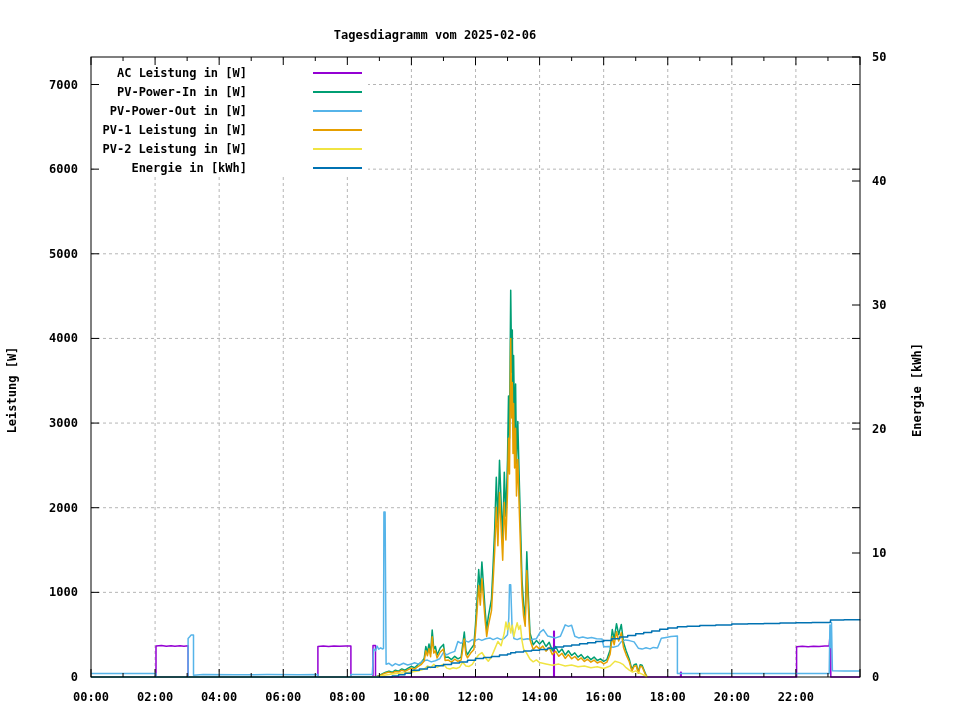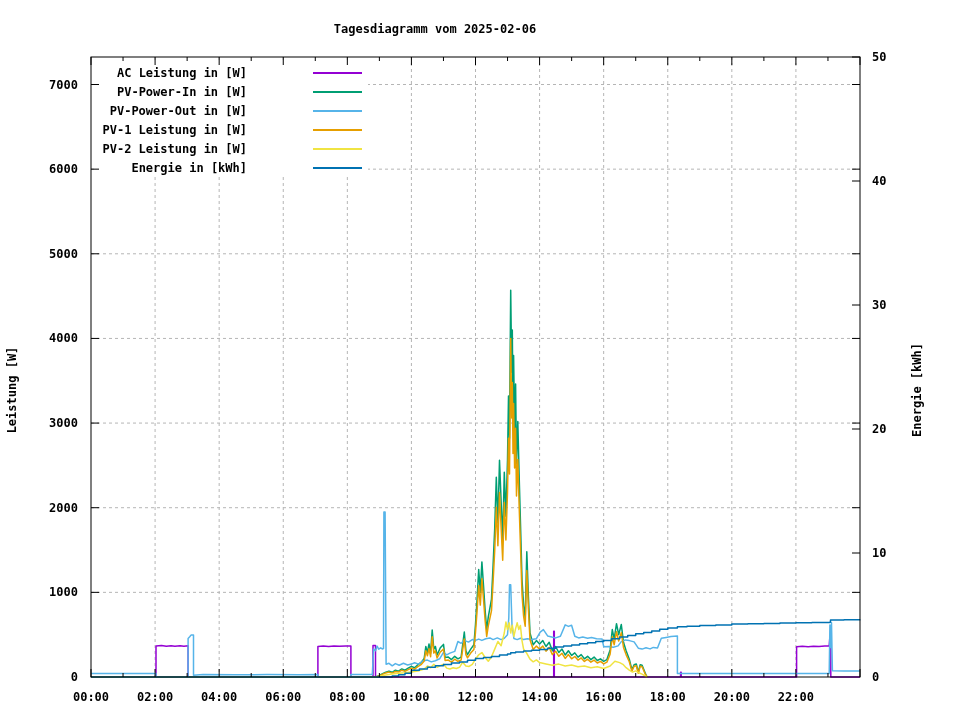--- a/index.html
+++ b/index.html
@@ -1,21 +1,21 @@
 <!DOCTYPE html>
 <html><head>
 <meta charset="utf-8">
 <style>
   html,body{margin:0;padding:0;background:#fff;}
   #wrap{position:relative;width:960px;height:720px;background:#ffffff;overflow:hidden;
         font-family:"DejaVu Sans Mono",monospace;}
   #plot{position:absolute;left:0;top:0;}
   .axis-label{position:absolute;font:bold 12px "DejaVu Sans Mono",monospace;color:#000;
               white-space:nowrap;}
-  #title{left:435px;top:29px;transform:translate(-50%,-50%);}
+  #title{left:435px;top:35px;transform:translate(-50%,-50%);}
   #ylabel{left:12px;top:390px;transform:translate(-50%,-50%) rotate(-90deg);}
   #y2label{left:917px;top:390px;transform:translate(-50%,-50%) rotate(-90deg);}
   svg text{font:bold 12px "DejaVu Sans Mono",monospace;fill:#000;}
 </style>
 </head>
 <body>
 
 <div id="wrap">
   <svg id="plot" width="960" height="720">
       <line x1="155.08333333333331" y1="57" x2="155.08333333333331" y2="677" stroke="#b5b5b5" stroke-dasharray="3,3"></line>

